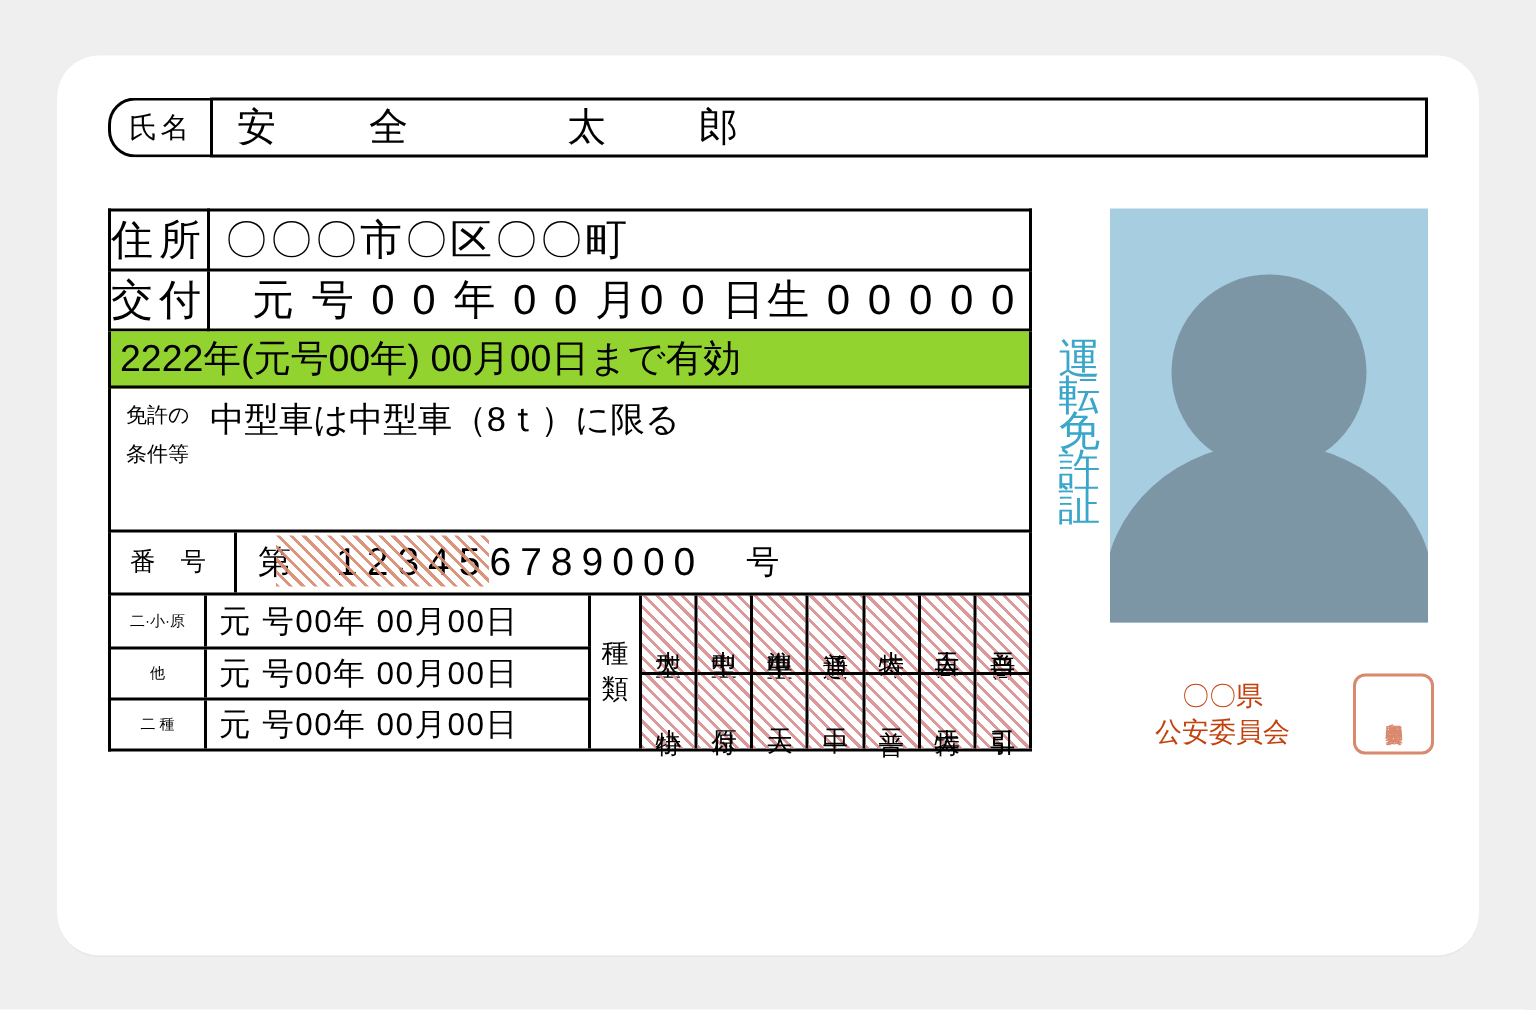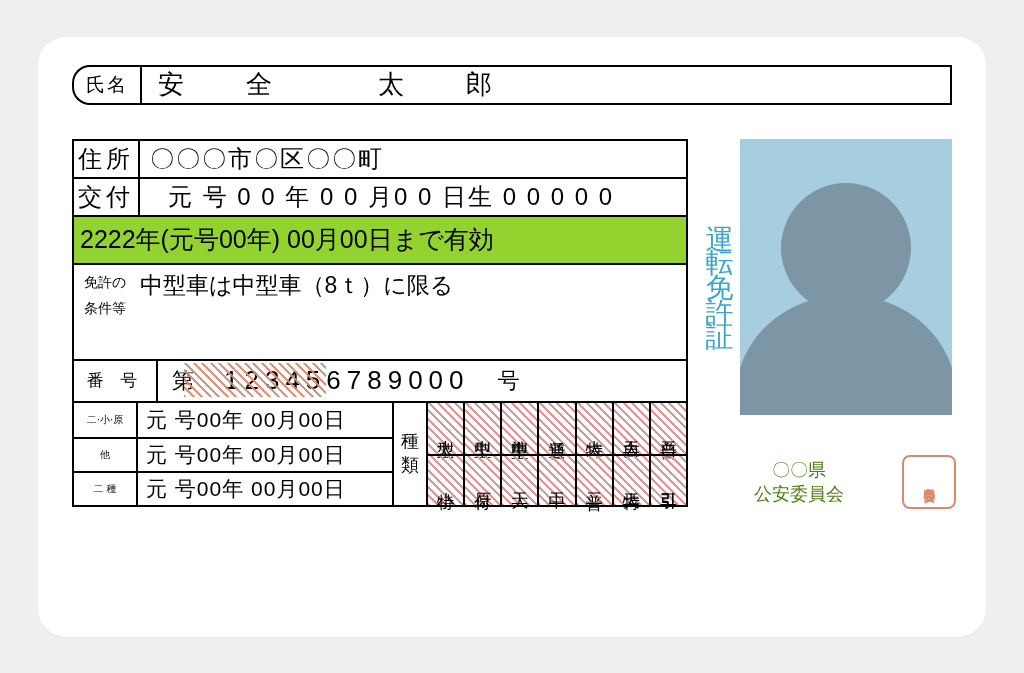--- a/index.html
+++ b/index.html
@@ -49,31 +49,31 @@
     flex: 1 1 auto;
     min-width: 0;
   }
   .right {
     flex: 0 0 250px;
     position: relative;
   }
 
   
   .info-table { width: 100%; border-collapse: collapse; }
-  .info-table td { border: 2px solid #000; font-size: 24px; height: 38px; }
+  .info-table td { border: 2px solid #000; font-size: 28px; height: 38px; }
   .lbl { width: 66px; text-align: center; font-size: 19px; letter-spacing: 4px; }
   .val { padding-left: 10px; letter-spacing: 2px; }
   .val-issue { padding-left: 28px; letter-spacing: 2px; }
 
   
   .expiry {
     border-left: 2px solid #000;
     border-right: 2px solid #000;
     border-bottom: 2px solid #000;
-    height: 48px;
+    height: 38px;
     background: #93d330;
     font-size: 25px;
     font-weight: 500;
     display: flex;
     align-items: center;
     padding-left: 6px;
     letter-spacing: 0px;
   }
 
   
@@ -137,25 +137,25 @@
   .photo .body {
     position:absolute;
     left: 50%; bottom: -80px;
     width: 220px; height: 200px;
     background:#7d96a6;
     border-radius: 50% 50% 0 0;
     transform: translateX(-50%);
   }
   .issuer {
     position:absolute;
-    right: 78px;
+    right: 62px;
     bottom: 0px;
     width: 150px;
     text-align:center;
-    color:#4d7c0f;
+    color:#c2410c;
     font-size:18px;
     line-height:1.35;
   }
   .stamp {
     position:absolute;
     right: -4px;
     bottom: -2px;
     width: 54px; height: 54px;
     border: 2px solid #d9896e;
     border-radius: 8px;

